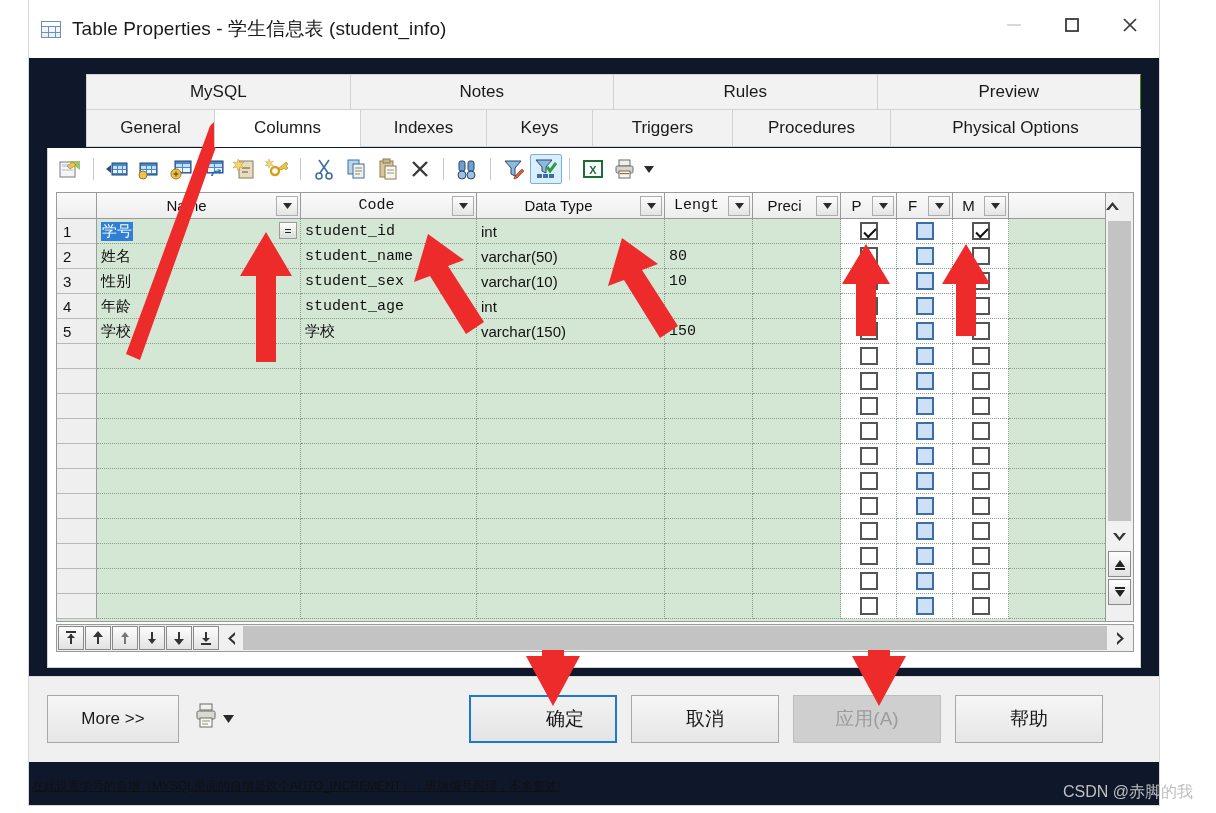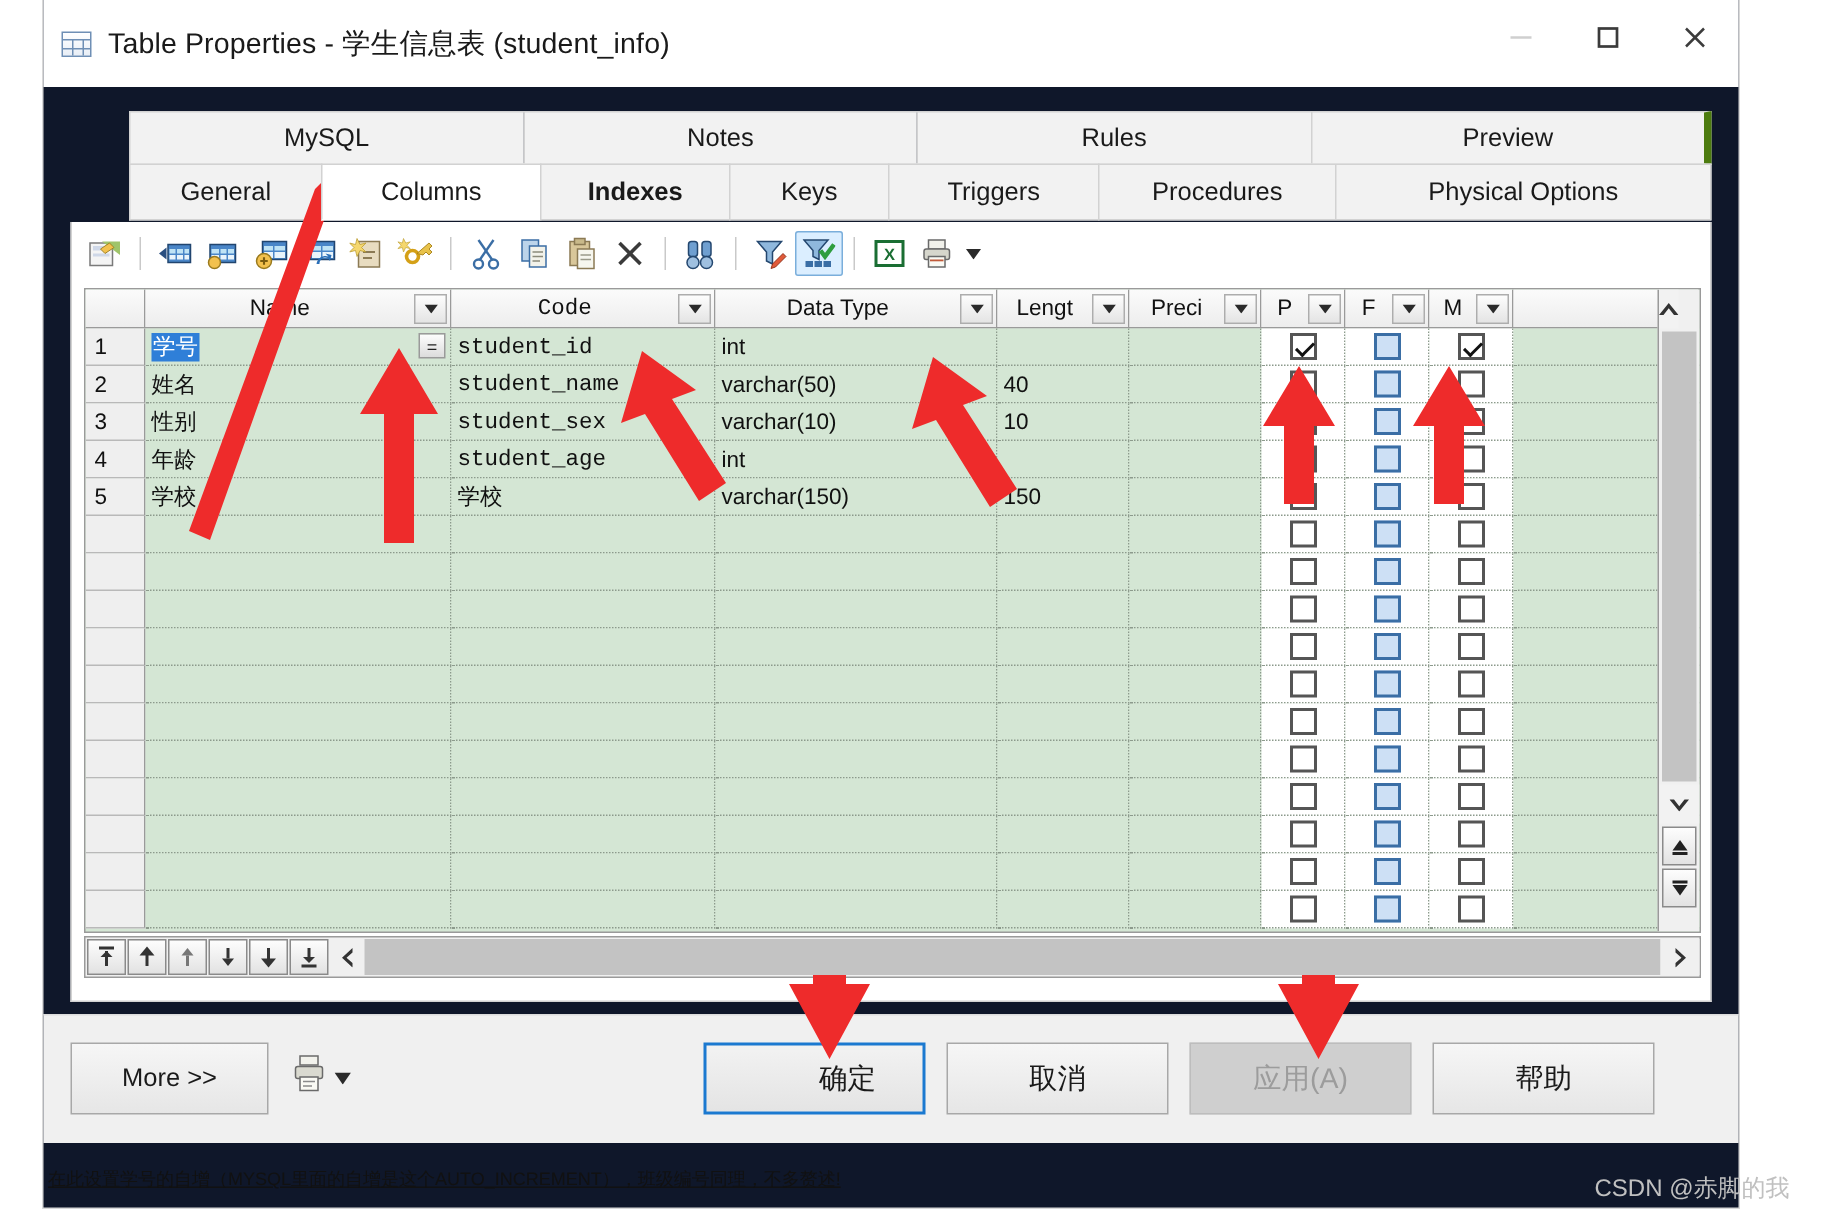--- a/index.html
+++ b/index.html
@@ -58,33 +58,33 @@
   .tabrow { display:flex; height: 36px; padding-left: 39px; }
   .tabrow.top .tab { flex:1; }
   .tab {
     background:#f2f2f2;
     border:1px solid #d2d2d2;
     border-right:none;
     display:flex; align-items:center; justify-content:center;
     font-size:17px; color:#1a1a1a;
     position:relative;
   }
-  .tabrow.top .tab:last-child { border-right:5px solid #4d7c0f; }
+  .tabrow.top .tab:last-child { border-right:1px solid #4d7c0f; }
   .tabrow.bottom { height: 38px; margin-top:-1px; }
   .tabrow.bottom .tab:last-child { border-right:1px solid #d2d2d2; }
   .tab.active {
     background:#ffffff;
     border-bottom:1px solid #ffffff;
     z-index:4;
     font-weight:400;
   }
   
   .t-general   { width:128px; }
   .t-columns   { width:146px; }
-  .t-indexes   { width:126px;font-weight:bold; }
+  .t-indexes   { width:126px; }
   .t-keys      { width:106px; }
   .t-triggers  { width:140px; }
   .t-procedures{ width:158px; }
   .t-physical  { flex:1; }
 
   
   .panel {
     position:absolute; left:18px; top:148px;
     width: 1094px; height: 520px;
     background:#ffffff;
@@ -123,21 +123,21 @@
   .gh .ddb {
     width:22px; height:20px; margin-right:2px;
     background: linear-gradient(#fdfdfd,#e4e4e4);
     border:1px solid #adadad;
     display:flex; align-items:center; justify-content:center;
   }
   .c-num { width:40px; }
   .c-name{ width:204px; }
   .c-code{ width:176px;font-family:Liberation Mono, monospace; }
   .c-type{ width:188px; }
-  .c-len { width:88px; }
+  .c-len { width:88px;font-family:Liberation Mono, monospace; }
   .c-pre { width:88px; }
   .c-p   { width:56px; }
   .c-f   { width:56px; }
   .c-m   { width:56px; }
   .c-tail{ flex:1; }
   .gh.c-tail { justify-content:center; }
 
   .grow { display:flex; height:25px; }
   .gc {
     border-right:1px dotted #8c9a8c;
@@ -571,21 +571,21 @@
               <div class="gc chk c-m">
                 <span class="cbox checked"></span>
               </div>
               <div class="gc tail c-tail"></div>
             </div>
             <div class="grow">
               <div class="gc num c-num">2</div>
               <div class="gc c-name">姓名</div>
               <div class="gc c-code">student_name</div>
               <div class="gc c-type">varchar(50)</div>
-              <div class="gc c-len">40</div>
+              <div class="gc c-len">80</div>
               <div class="gc c-pre"></div>
               <div class="gc chk c-p">
                 <span class="cbox"></span>
               </div>
               <div class="gc chk c-f">
                 <span class="cbox blue"></span>
               </div>
               <div class="gc chk c-m">
                 <span class="cbox"></span>
               </div>

